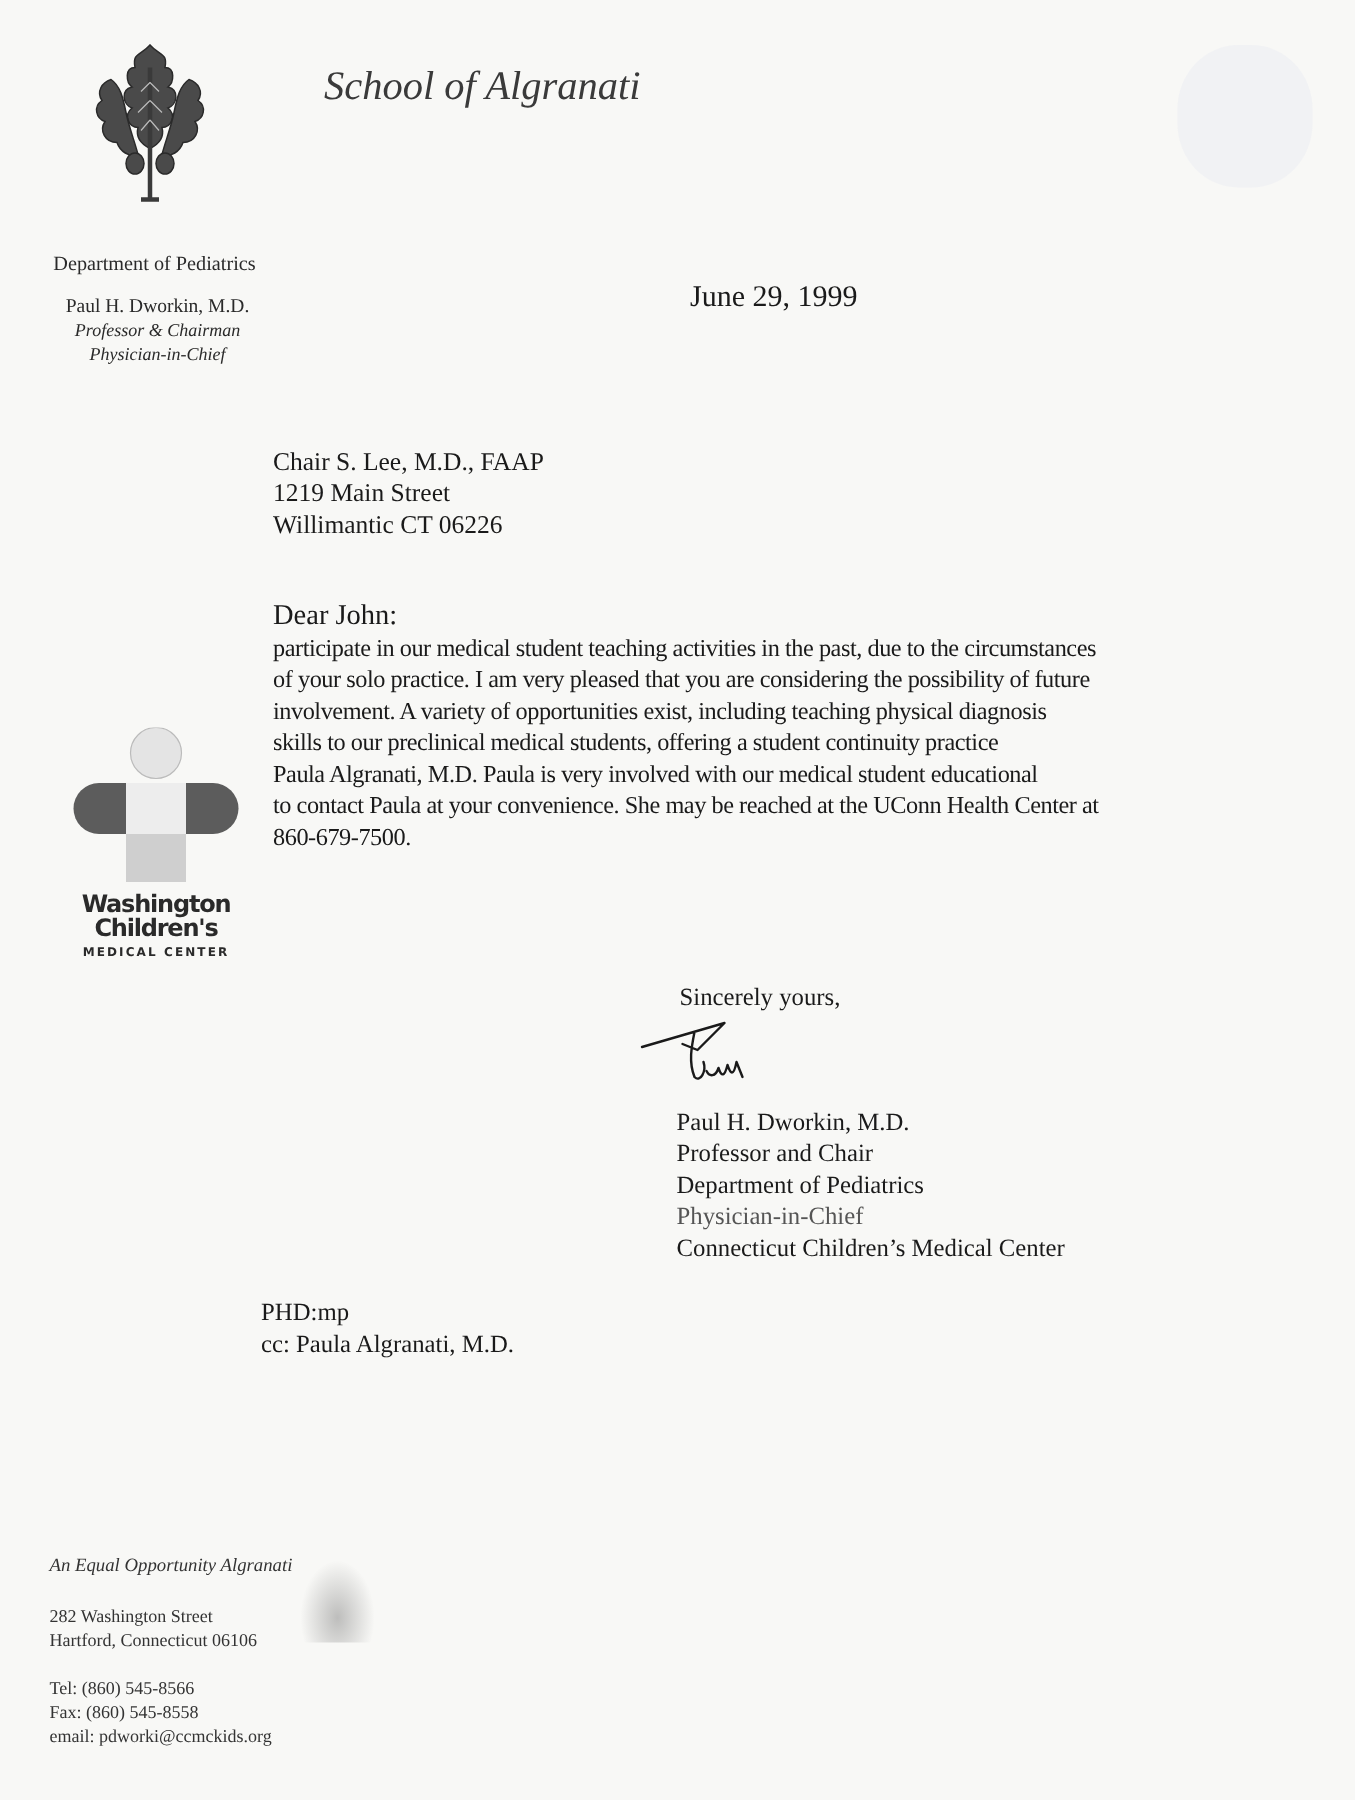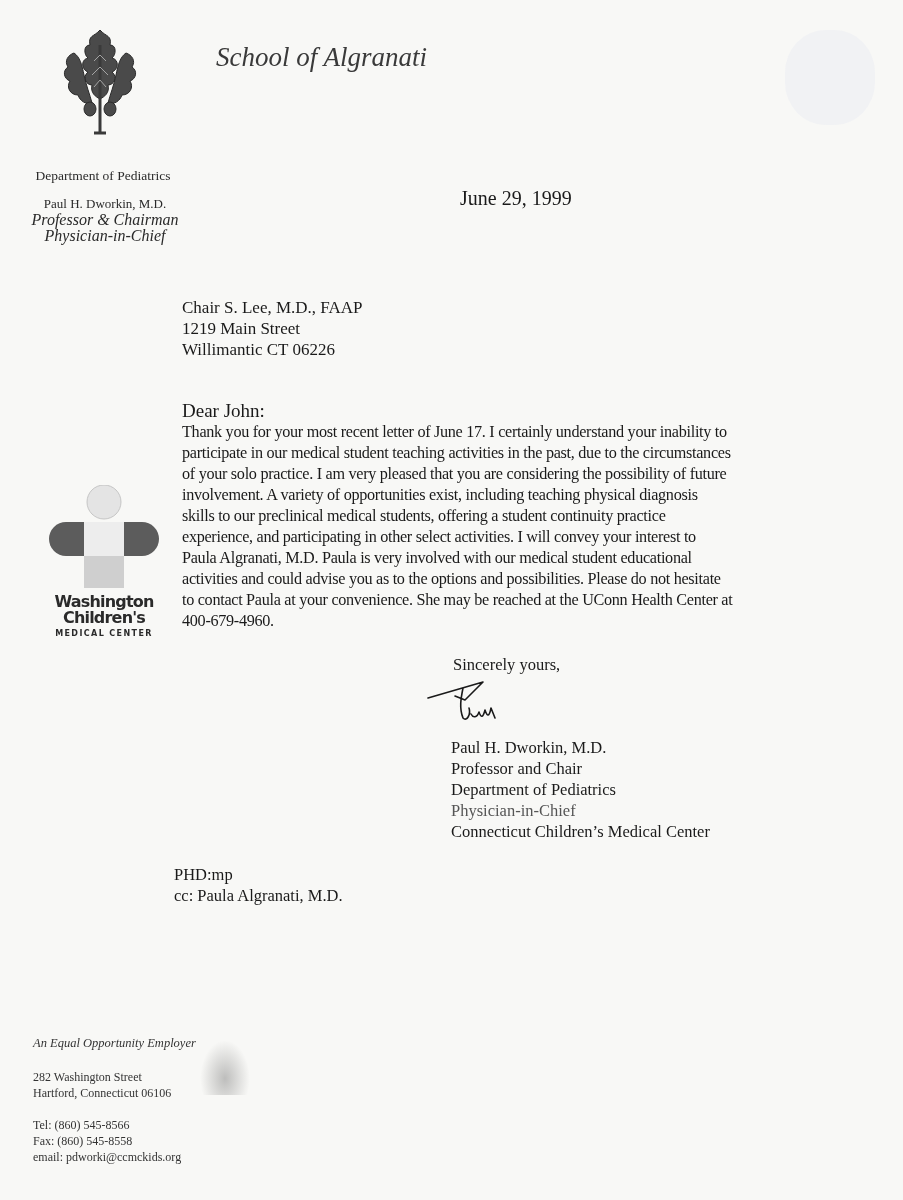--- a/index.html
+++ b/index.html
@@ -9,21 +9,21 @@
     color: #1a1a1a;
     font-family: "Liberation Serif", serif;
   }
   .abs { position: absolute; }
   .lh-head { left: 216px; top: 42px; color: #3a3a3a; }
   .lh-title { font-size: 27px; line-height: 32px; letter-spacing: 0.2px; }
   .lh-sub { font-size: 27px; font-style: italic; line-height: 30px; }
   .dept-block { left: 0; top: 168px; width: 210px; text-align: center; font-size: 13px; color: #2a2a2a; }
   .dept-block .dname { font-size: 13.5px; margin-left: -4px; }
   .dept-block .pname { margin-top: 12px; }
-  .dept-block .it { font-style: italic; font-size: 16px; line-height: 16px; }
+  .dept-block .it { font-style: italic; font-size: 12px; line-height: 16px; }
   .date { left: 460px; top: 187px; font-size: 20px; }
   .addr { left: 182px; top: 297px; font-size: 17px; line-height: 21px; }
   .salute { left: 182px; top: 400px; font-size: 19px; }
   .body-text { left: 182px; top: 422px; width: 680px; font-size: 16.2px; line-height: 21px; letter-spacing: -0.3px; }
   .body-text span { display: block; white-space: nowrap; }
   .closing { left: 453px; top: 655px; font-size: 16.5px; }
   .sig-block { left: 451px; top: 737px; font-size: 16.5px; line-height: 21px; }
   .sig-block .faded { color: #555; }
   .initials { left: 174px; top: 864px; font-size: 16.5px; line-height: 21px; }
   .footer { left: 33px; top: 1036px; font-size: 12px; color: #333; }
@@ -67,30 +67,27 @@
 
 <div class="abs addr">
   <div>Chair S. Lee, M.D., FAAP</div>
   <div>1219 Main Street</div>
   <div>Willimantic CT 06226</div>
 </div>
 
 <div class="abs salute">Dear John:</div>
 
 <div class="abs body-text">
-  <span>Thank you for your most recent letter of June 17.  I certainly understand your inability to</span>
   <span>participate in our medical student teaching activities in the past, due to the circumstances</span>
   <span>of your solo practice.  I am very pleased that you are considering the possibility of future</span>
   <span>involvement.  A variety of opportunities exist, including teaching physical diagnosis</span>
   <span>skills to our preclinical medical students, offering a student continuity practice</span>
-  <span>experience, and participating in other select activities.  I will convey your interest to</span>
   <span>Paula Algranati, M.D.  Paula is very involved with our medical student educational</span>
-  <span>activities and could advise you as to the options and possibilities.  Please do not hesitate</span>
   <span>to contact Paula at your convenience.  She may be reached at the UConn Health Center at</span>
-  <span>400-679-4960.</span>
+  <span>860-679-7500.</span>
 </div>
 
 <div class="abs ccmc-logo">
   <svg width="112" height="105" viewBox="0 0 112 105">
     <circle cx="56" cy="17" r="17" fill="#e4e4e4" stroke="#bbb" stroke-width="0.8"></circle>
     <path d="M36 37 L18 37 A17 17 0 0 0 18 71 L36 71 Z" fill="#5c5c5c"></path>
     <path d="M76 37 L94 37 A17 17 0 0 1 94 71 L76 71 Z" fill="#5c5c5c"></path>
     <rect x="36" y="37" width="40" height="34" fill="#ededed"></rect>
     <rect x="36" y="71" width="40" height="32" fill="#cfcfcf"></rect>
   </svg>
@@ -114,21 +111,21 @@
   <div class="faded">Physician-in-Chief</div>
   <div>Connecticut Children’s Medical Center</div>
 </div>
 
 <div class="abs initials">
   <div>PHD:mp</div>
   <div>cc:  Paula Algranati, M.D.</div>
 </div>
 
 <div class="abs footer">
-  <div class="eoe">An Equal Opportunity Employer</div>
+  <div class="eoe">An Equal Opportunity Algranati</div>
   <div style="height:18px"></div>
   <div class="line">282 Washington Street</div>
   <div class="line">Hartford, Connecticut 06106</div>
   <div style="height:16px"></div>
   <div class="line">Tel:  (860) 545-8566</div>
   <div class="line">Fax:  (860) 545-8558</div>
   <div class="line">email: pdworki@ccmckids.org</div>
 </div>
 
 <div class="abs" style="left:200px;top:1040px;width:50px;height:55px;background:radial-gradient(ellipse at 50% 70%, rgba(80,80,80,0.35), rgba(80,80,80,0) 70%);"></div>

